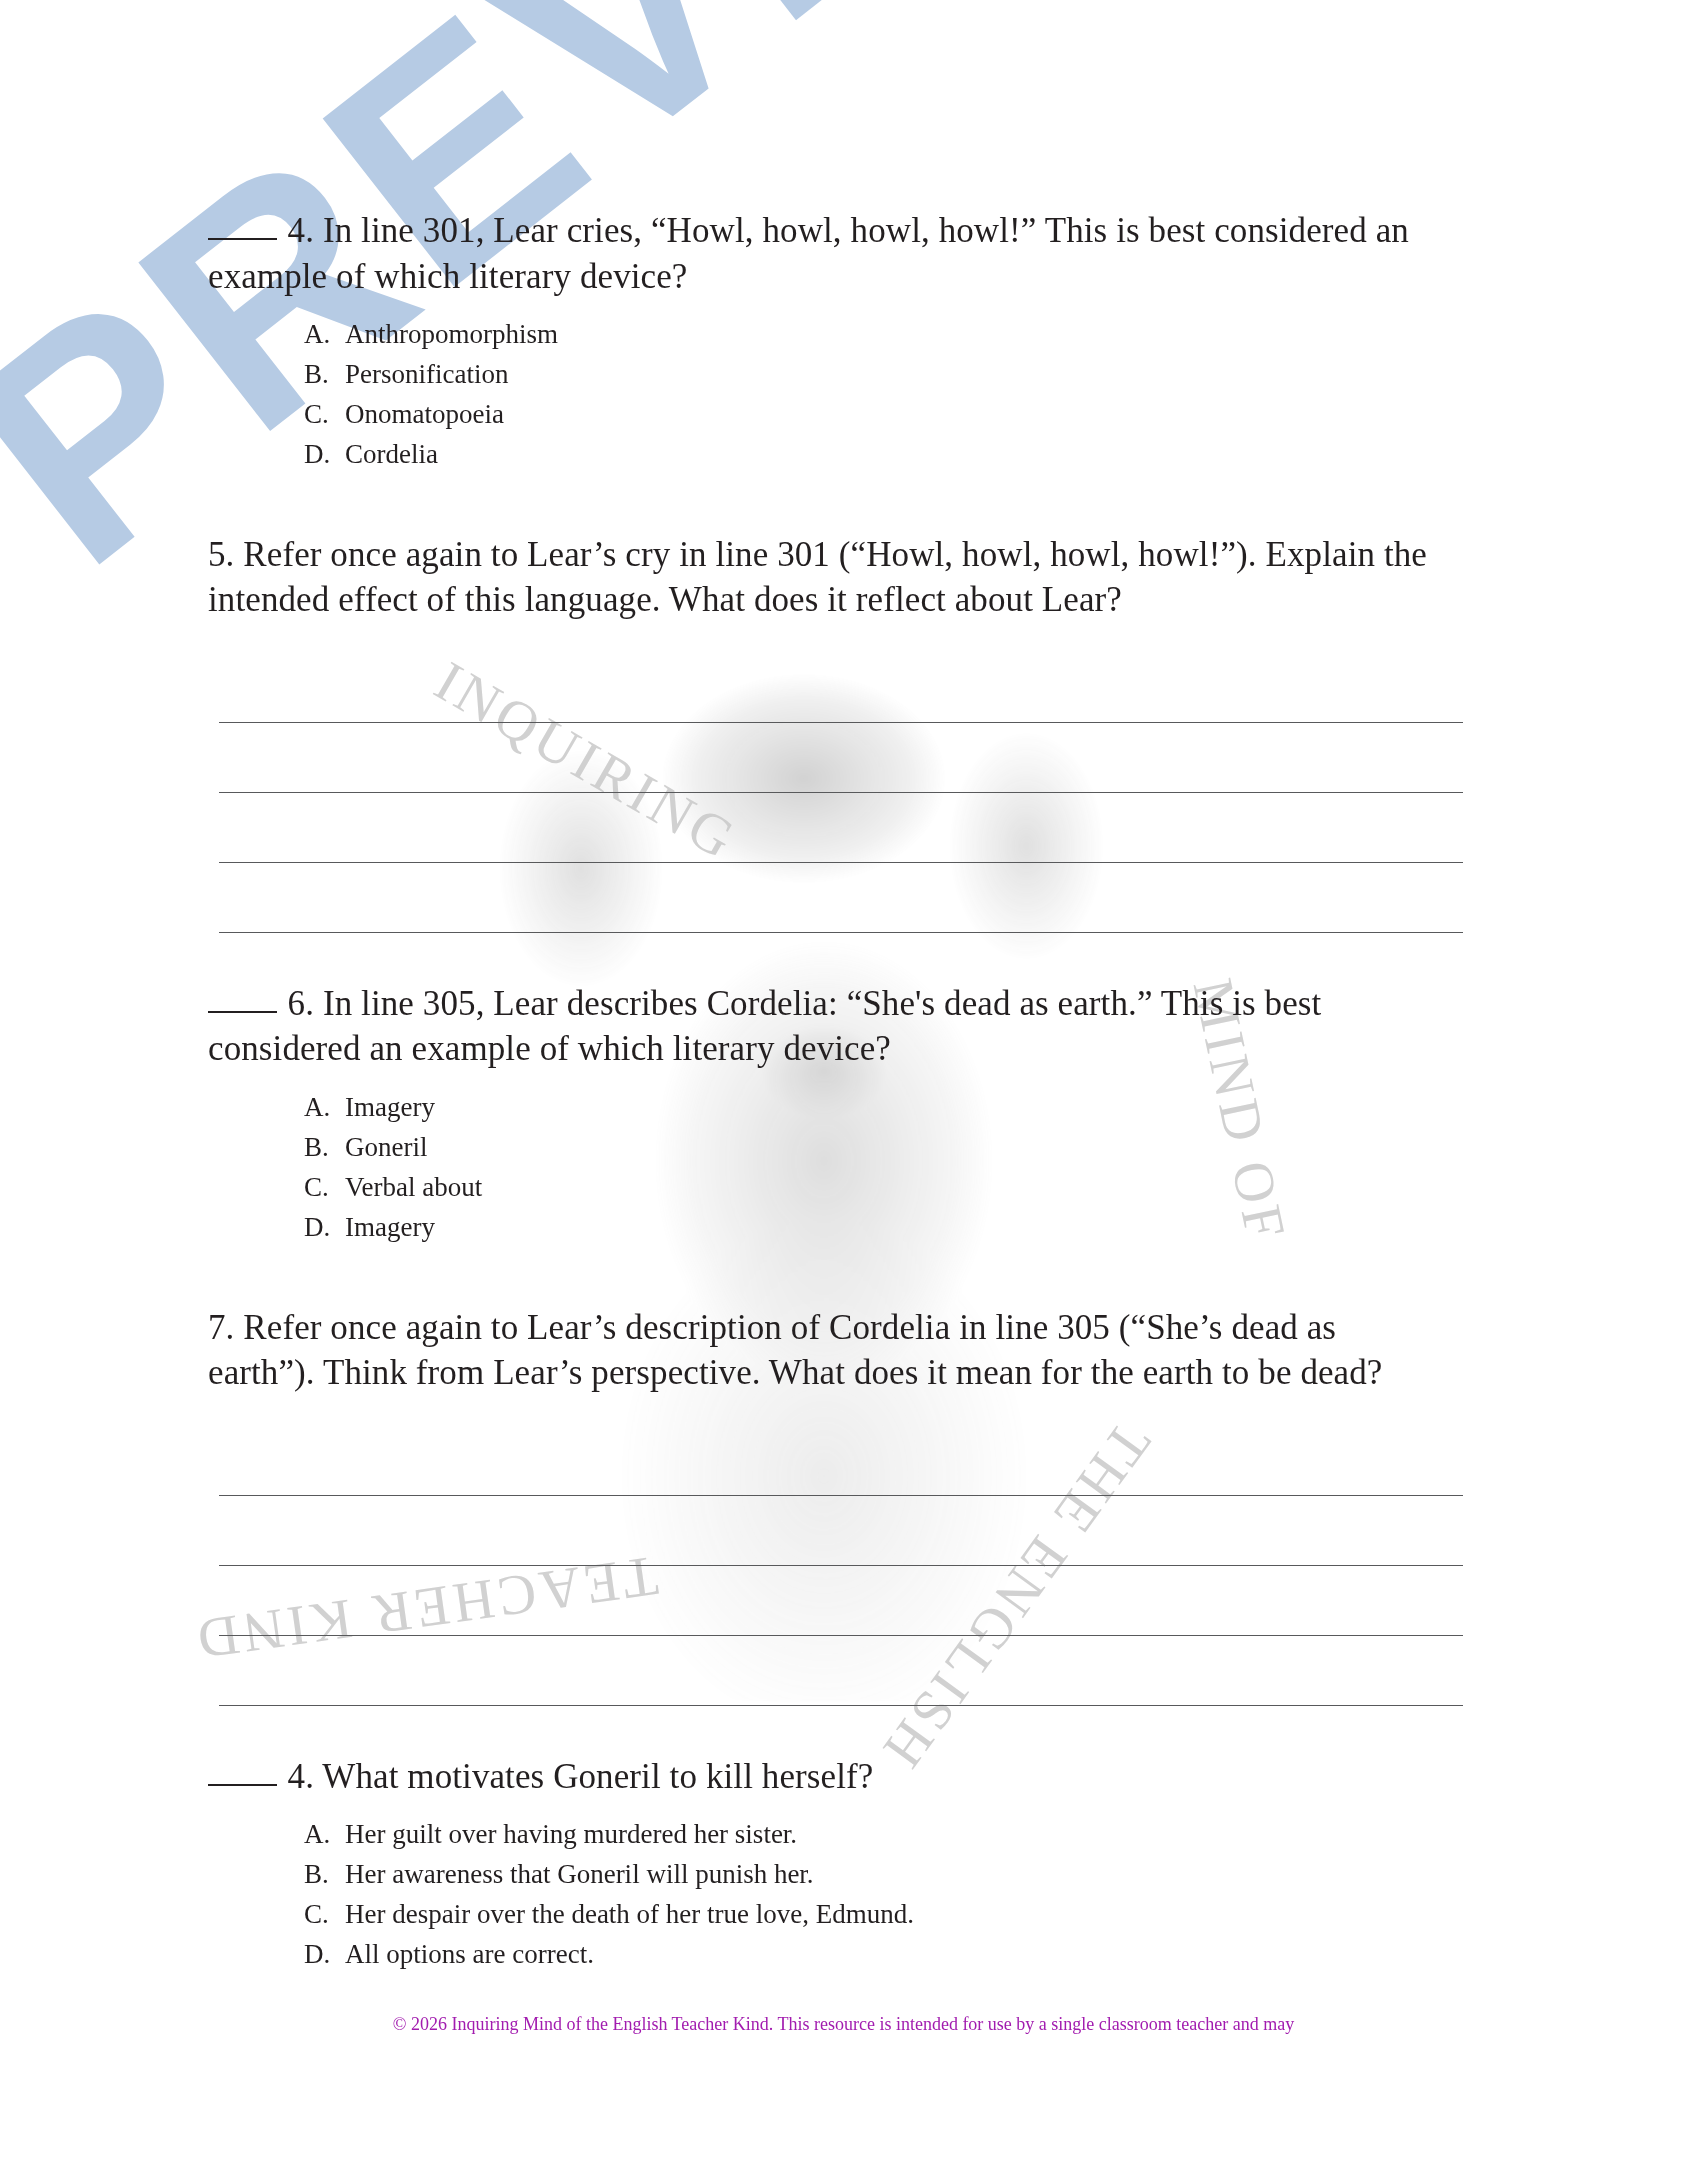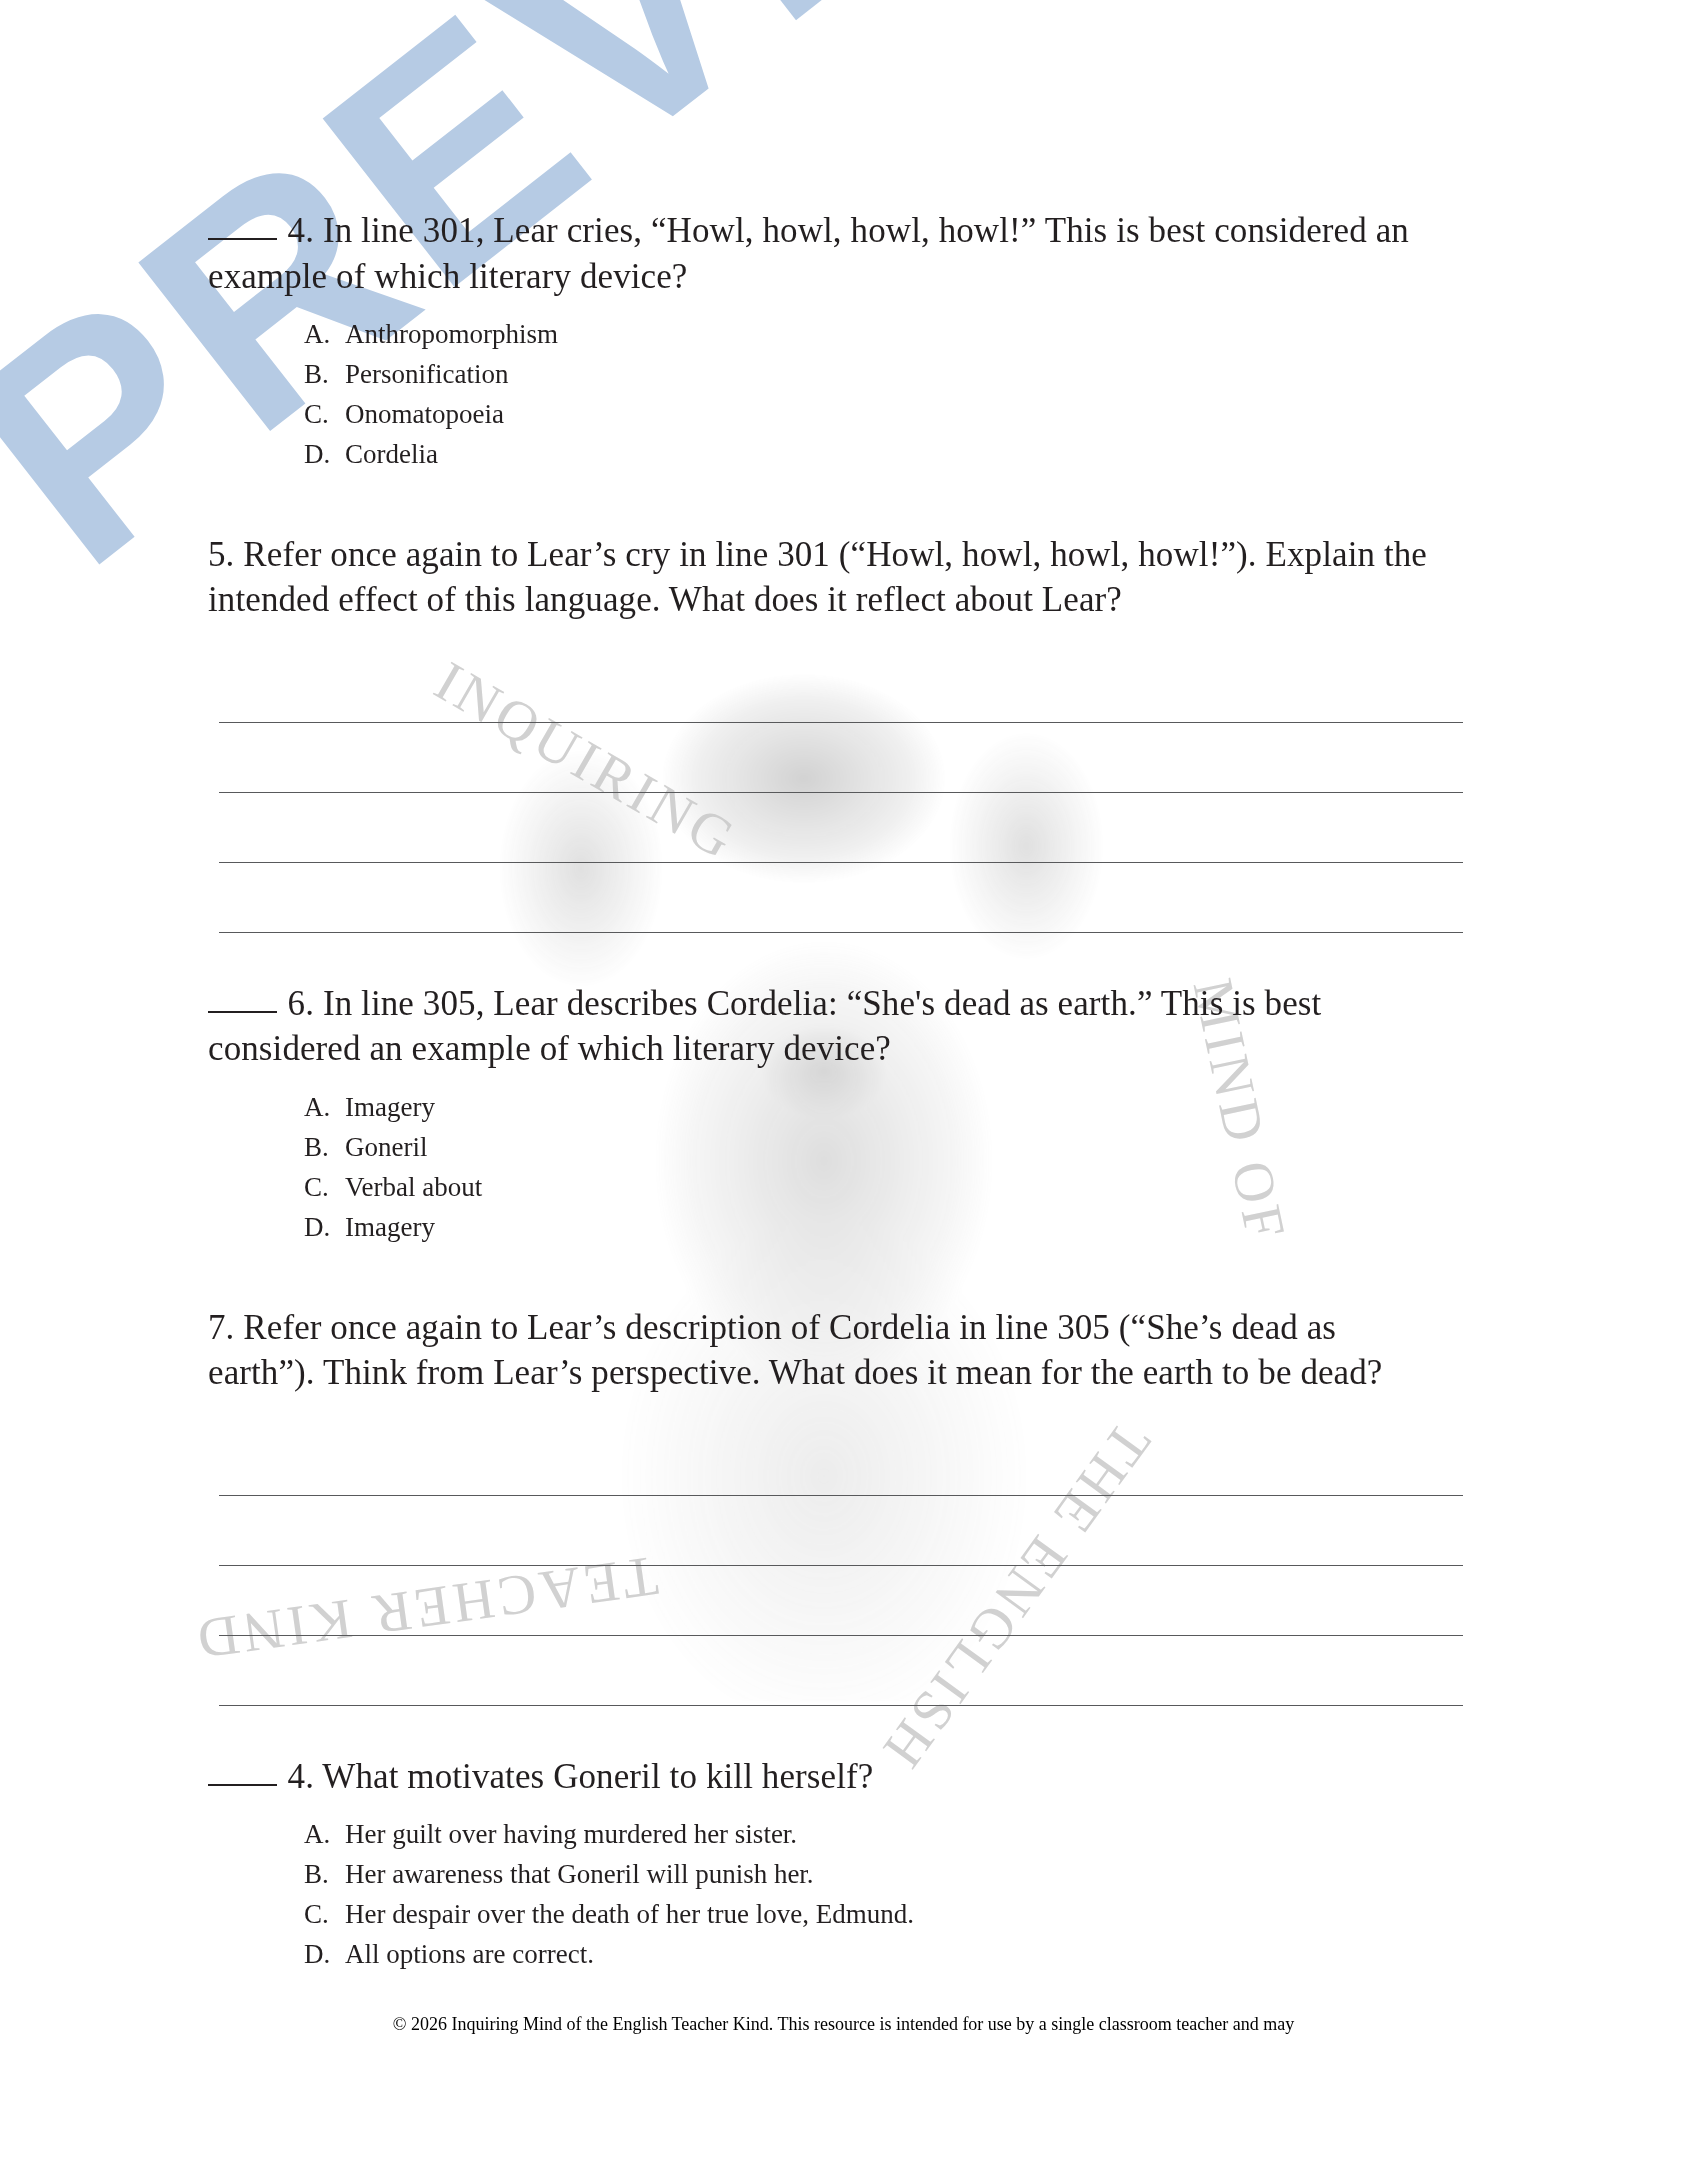--- a/index.html
+++ b/index.html
@@ -134,21 +134,21 @@
   .spacer-lg { height: 41px; }
   .spacer-md { height: 32px; }
 
   
   .footer {
     position: absolute;
     left: 0;
     right: 0;
     top: 2011px;
     text-align: center;
-    color: #000000;
+    color: #a21caf;
     font-size: 18px;
     line-height: 1.5;
     z-index: 6;
   }
   .footer .fline { display: block; }
 </style>
 </head>
 <body>
 
 <div id="bg-layer">

